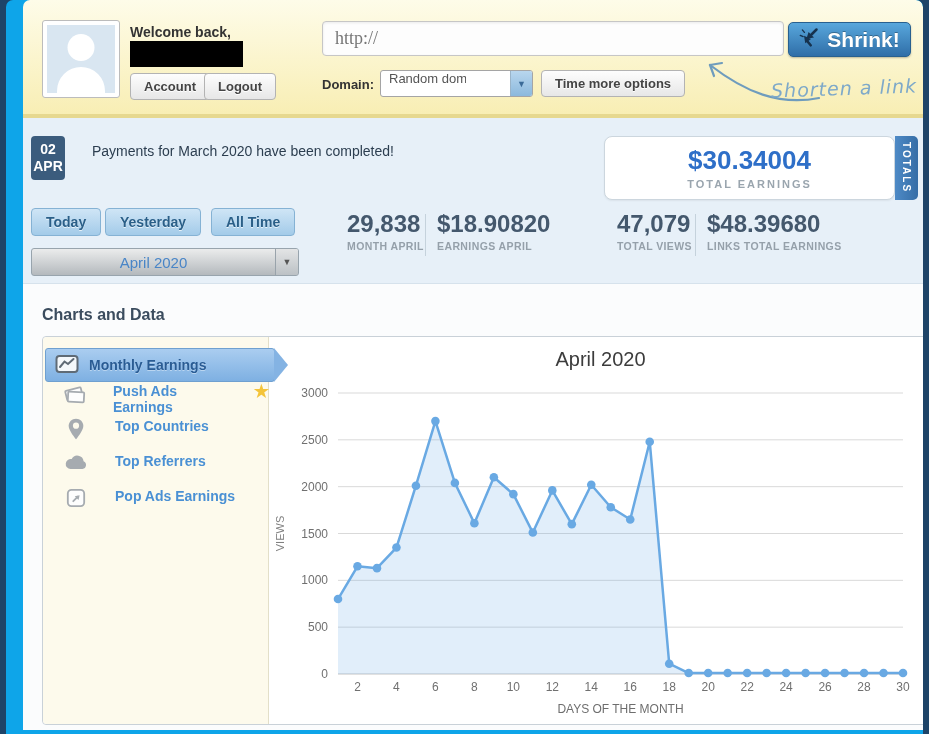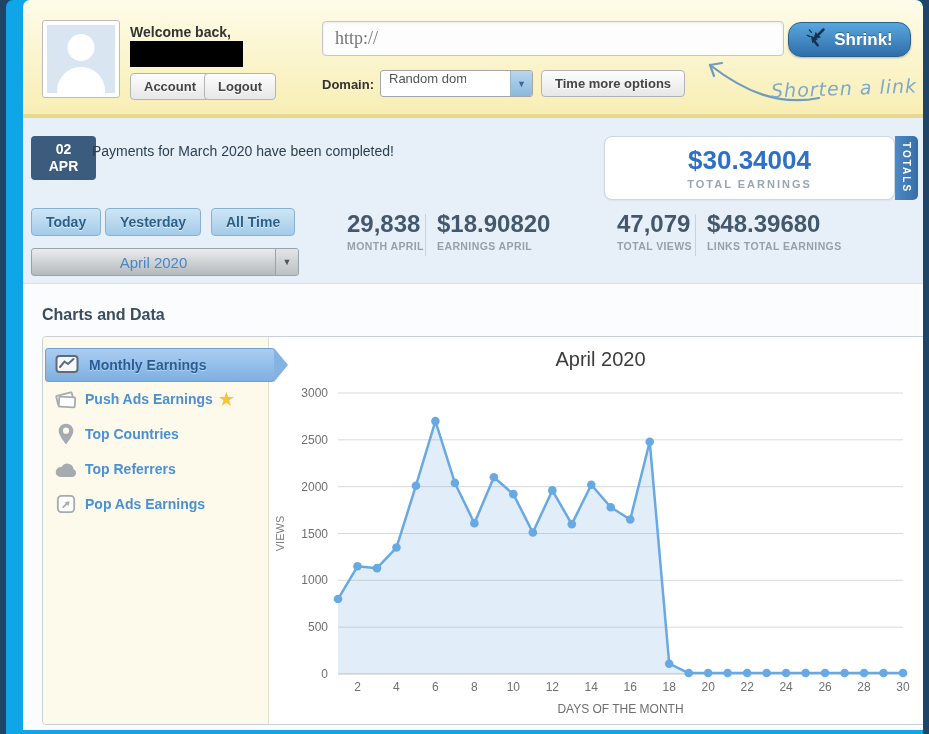--- a/index.html
+++ b/index.html
@@ -41,22 +41,22 @@
   .logout-btn  { position:absolute; left:181px; top:73px; }
   .url-input {
     position:absolute; left:299px; top:21px; width:462px; height:35px;
     border:1px solid #c6c6c6; border-radius:4px; background:#fdfdfd;
     padding:0 12px; font-size:18px; color:#777;
     box-shadow:inset 0 1px 3px rgba(0,0,0,.08);
     font-family:Liberation Serif, serif;
   }
   .shrink-btn {
     position:absolute; left:765px; top:22px; width:123px; height:35px;
-    background:linear-gradient(#58a7dc,#2f6ea8); border:1px solid #28608f; border-radius:13px;
-    color:#fff; font-size:17px; font-weight:bold; cursor:pointer;
+    background:linear-gradient(#58a7dc,#2f6ea8); border:1px solid #28608f; border-radius:5px;
+    color:#fff; font-size:21px; font-weight:bold; cursor:pointer;
     display:flex; align-items:center; justify-content:center; gap:8px;
     box-shadow:0 1px 2px rgba(0,0,0,.25); text-shadow:0 -1px 0 rgba(0,0,0,.3);
     font-family:"Liberation Sans", sans-serif;
   }
   .domain-label { position:absolute; left:299px; top:77px; font-size:13px; font-weight:bold; color:#333; }
   .domain-select {
     position:absolute; left:357px; top:70px; width:153px; height:27px;
     background:#fff; border:1px solid #a5a5a5; border-radius:3px;
     font-size:13px; color:#555; display:flex; align-items:flex-start; cursor:pointer;gap:44px;
   }
@@ -71,21 +71,21 @@
   .shorten-arrow { position:absolute; left:676px; top:56px; }
   .shorten-hint {
     position:absolute; left:748px; top:77px; font-size:19px; font-style:italic;
     color:#7ea9c9; letter-spacing:1px; transform:rotate(-2deg);
     font-family:"DejaVu Sans", sans-serif;
   }
 
   
   .blue-section { position:relative; height:166px; background:#e7f0f8; border-bottom:1px solid #d6e2ec; }
   .date-badge {
-    position:absolute; left:8px; top:18px; width:65px; height:44px;
+    position:absolute; left:8px; top:18px; width:34px; height:44px;
     background:#3b5c7d; border-radius:4px; color:#fff; font-weight:bold; font-size:14px;
     display:flex; flex-direction:column; align-items:center; justify-content:center; line-height:17px;
   }
   .notice-msg { position:absolute; left:69px; top:25px; font-size:14px; color:#2c3e50; }
   .earn-box {
     position:absolute; left:581px; top:18px; width:291px; height:64px;
     background:#fff; border:1px solid #ccd6de; border-radius:8px;
     text-align:center; box-shadow:0 1px 2px rgba(0,0,0,.06);
   }
   .earn-amount { margin-top:8px; font-size:26px; font-weight:bold; color:#2e6fc8; }
@@ -126,22 +126,22 @@
   .charts-heading { position:absolute; left:19px; top:22px; font-size:16px; font-weight:bold; color:#3b4c5e; }
   .panel {
     position:absolute; left:19px; top:52px; width:890px; height:389px;
     background:#fff; border:1px solid #c9d1d8; border-radius:4px;
   }
   .side-col {
     position:absolute; left:0; top:0; bottom:0; width:226px;
     background:#fdfaec; border-right:1px solid #e3dfc9; border-radius:4px 0 0 4px;
   }
   .menu-item {
-    position:absolute; left:10px; width:206px; height:32px;
-    display:flex; align-items:center; gap:6px; cursor:pointer;
+    position:absolute; left:20px; width:206px; height:32px;
+    display:flex; gap:26px; cursor:pointer;
     font-size:14px; font-weight:bold; color:#4a90d4;
   }
   .mi-2 { top:46px; } .mi-3 { top:81px; } .mi-4 { top:116px; } .mi-5 { top:151px; }
   .menu-item .ic { width:26px; display:flex; justify-content:center; }
   .menu-selected {
     position:absolute; left:2px; top:11px; width:230px; height:34px;
     background:linear-gradient(#aacdf0,#7eb0e2); border:1px solid #6fa0d0; border-radius:3px;
     display:flex; align-items:center; gap:10px; padding-left:9px; cursor:pointer;
     font-size:14px; font-weight:bold; color:#2a5c94; text-shadow:0 1px 0 rgba(255,255,255,.4);
     z-index:2;

